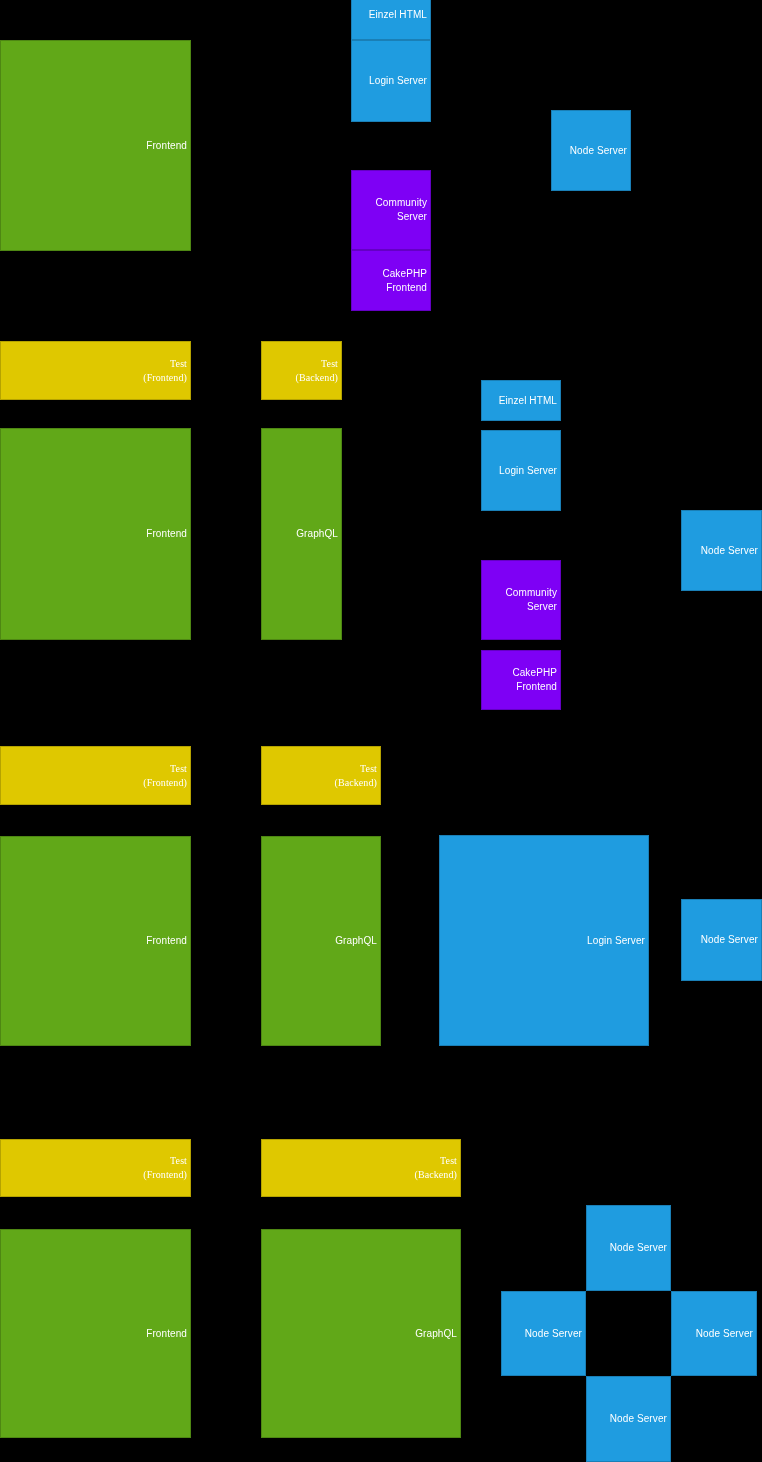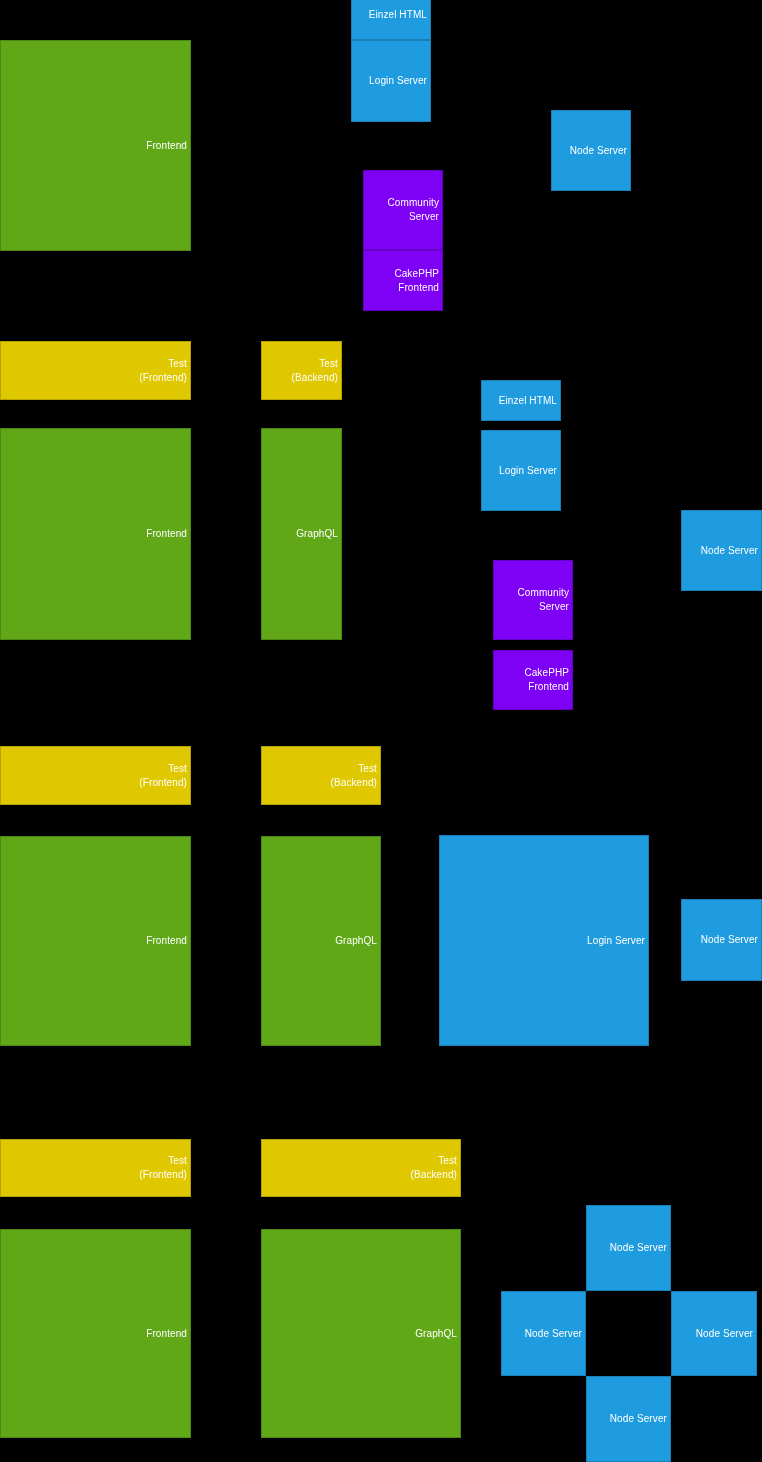--- a/index.html
+++ b/index.html
@@ -36,22 +36,22 @@
   .block .label {
     display: block;
     width: 100%;
     padding: 0 3px;
     box-sizing: border-box;
     white-space: pre-line;
     text-align: right;
   }
   .c-green  { background: #61a818; border-color: #4e8713; }
   .c-blue   { background: #1f9ce0; border-color: #1a7fb6; }
-  .c-yellow { background: #dfc800; border-color: #b5a300; }
-  .c-purple { background: #7e00f5; border-color: #6400c4; margin-left: 12px; }
+  .c-yellow { background: #dfc800; border-color: #b5a300; font-family: Liberation Serif, serif; }
+  .c-purple { background: #7e00f5; border-color: #6400c4; }
 </style>
 </head>
 <body>
 
 <div id="canvas" style="width: 762px; height: 1462px; background: rgb(0, 0, 0);">
     <div class="block c-blue" style="left: 351px; top: -10px; width: 80px; height: 50px;"><span class="label">Einzel HTML</span></div>
     <div class="block c-blue" style="left: 351px; top: 40px; width: 80px; height: 82px;"><span class="label">Login Server</span></div>
     <div class="block c-green" style="left: 0px; top: 40px; width: 191px; height: 211px;"><span class="label">Frontend</span></div>
     <div class="block c-blue" style="left: 551px; top: 110px; width: 80px; height: 81px;"><span class="label">Node Server</span></div>
     <div class="block c-purple" style="left: 351px; top: 170px; width: 80px; height: 80px;"><span class="label">Community

